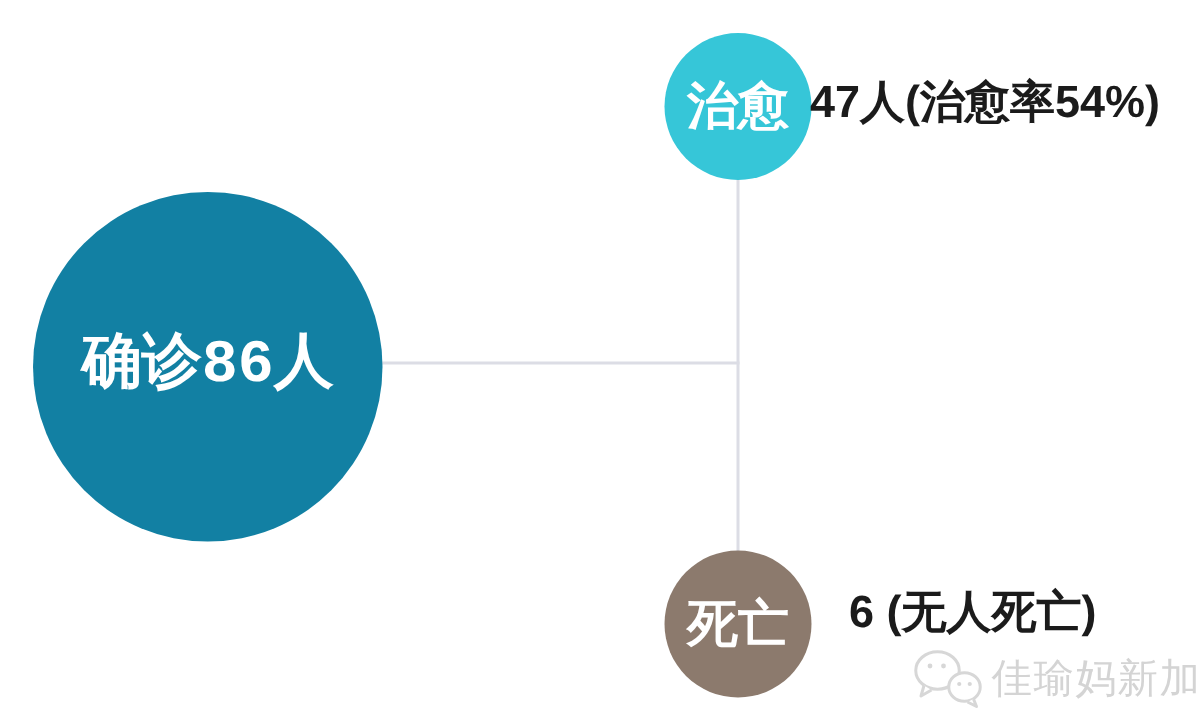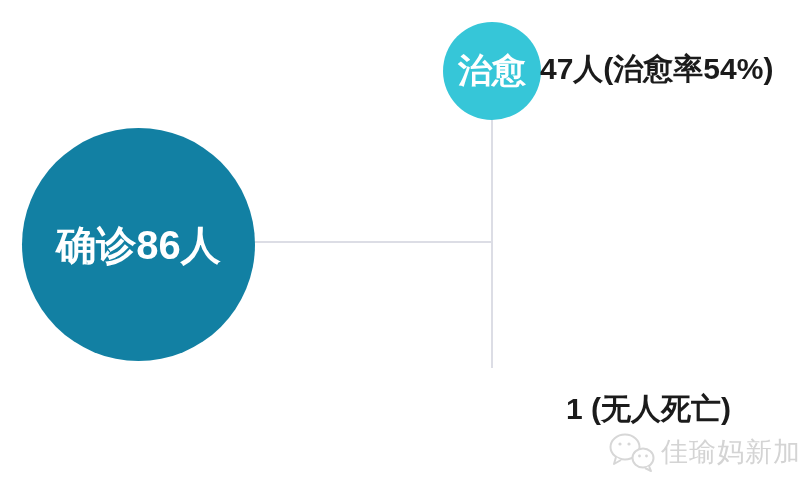--- a/index.html
+++ b/index.html
@@ -27,21 +27,21 @@
   }
   .circle.confirmed {
     left: 22px;
     top: 128px;
     width: 233px;
     height: 233px;
     background: var(--confirmed_circle, #1280a3);
     font-size: 40px;
     line-height: 50px;
   }
-  .circle.confirmed .line { display: block; white-space: nowrap; }
+  .circle.confirmed .line { display: block; white-space: nowrap; font-family: Liberation Mono, monospace; }
   .circle.cured {
     left: 443px;
     top: 22px;
     width: 98px;
     height: 98px;
     background: var(--cured_circle, #36c6d8);
     font-size: 34px;
   }
   .circle.death {
     left: 443px;
@@ -112,21 +112,24 @@
 
   <div class="circle confirmed">
     <span class="line">确诊86人</span>
   </div>
 
   <div class="circle cured">
     <span>治愈</span>
   </div>
   <div class="value cured-value">47人(治愈率54%)</div>
 
-  <div class="value death-value">1 (无人死亡)</div>
+  <div class="circle death">
+    <span>死亡</span>
+  </div>
+  <div class="value death-value">6 (无人死亡)</div>
 
   <div class="watermark">
     <span>
       <svg width="50" height="42" viewBox="0 0 50 42" fill="none" xmlns="http://www.w3.org/2000/svg">
         <ellipse cx="19" cy="16" rx="14.5" ry="12.5" stroke="#d7d7d7" stroke-width="2" fill="#ffffff"></ellipse>
         <path d="M10 26 L8 33 L15 29" stroke="#d7d7d7" stroke-width="2" fill="#ffffff" stroke-linejoin="round"></path>
         <circle cx="14" cy="13" r="1.6" fill="#d7d7d7"></circle>
         <circle cx="23" cy="13" r="1.6" fill="#d7d7d7"></circle>
         <ellipse cx="37" cy="27" rx="10.5" ry="9.5" stroke="#d7d7d7" stroke-width="2" fill="#ffffff"></ellipse>
         <path d="M43 35 L45 40 L39 37" stroke="#d7d7d7" stroke-width="2" fill="#ffffff" stroke-linejoin="round"></path>

